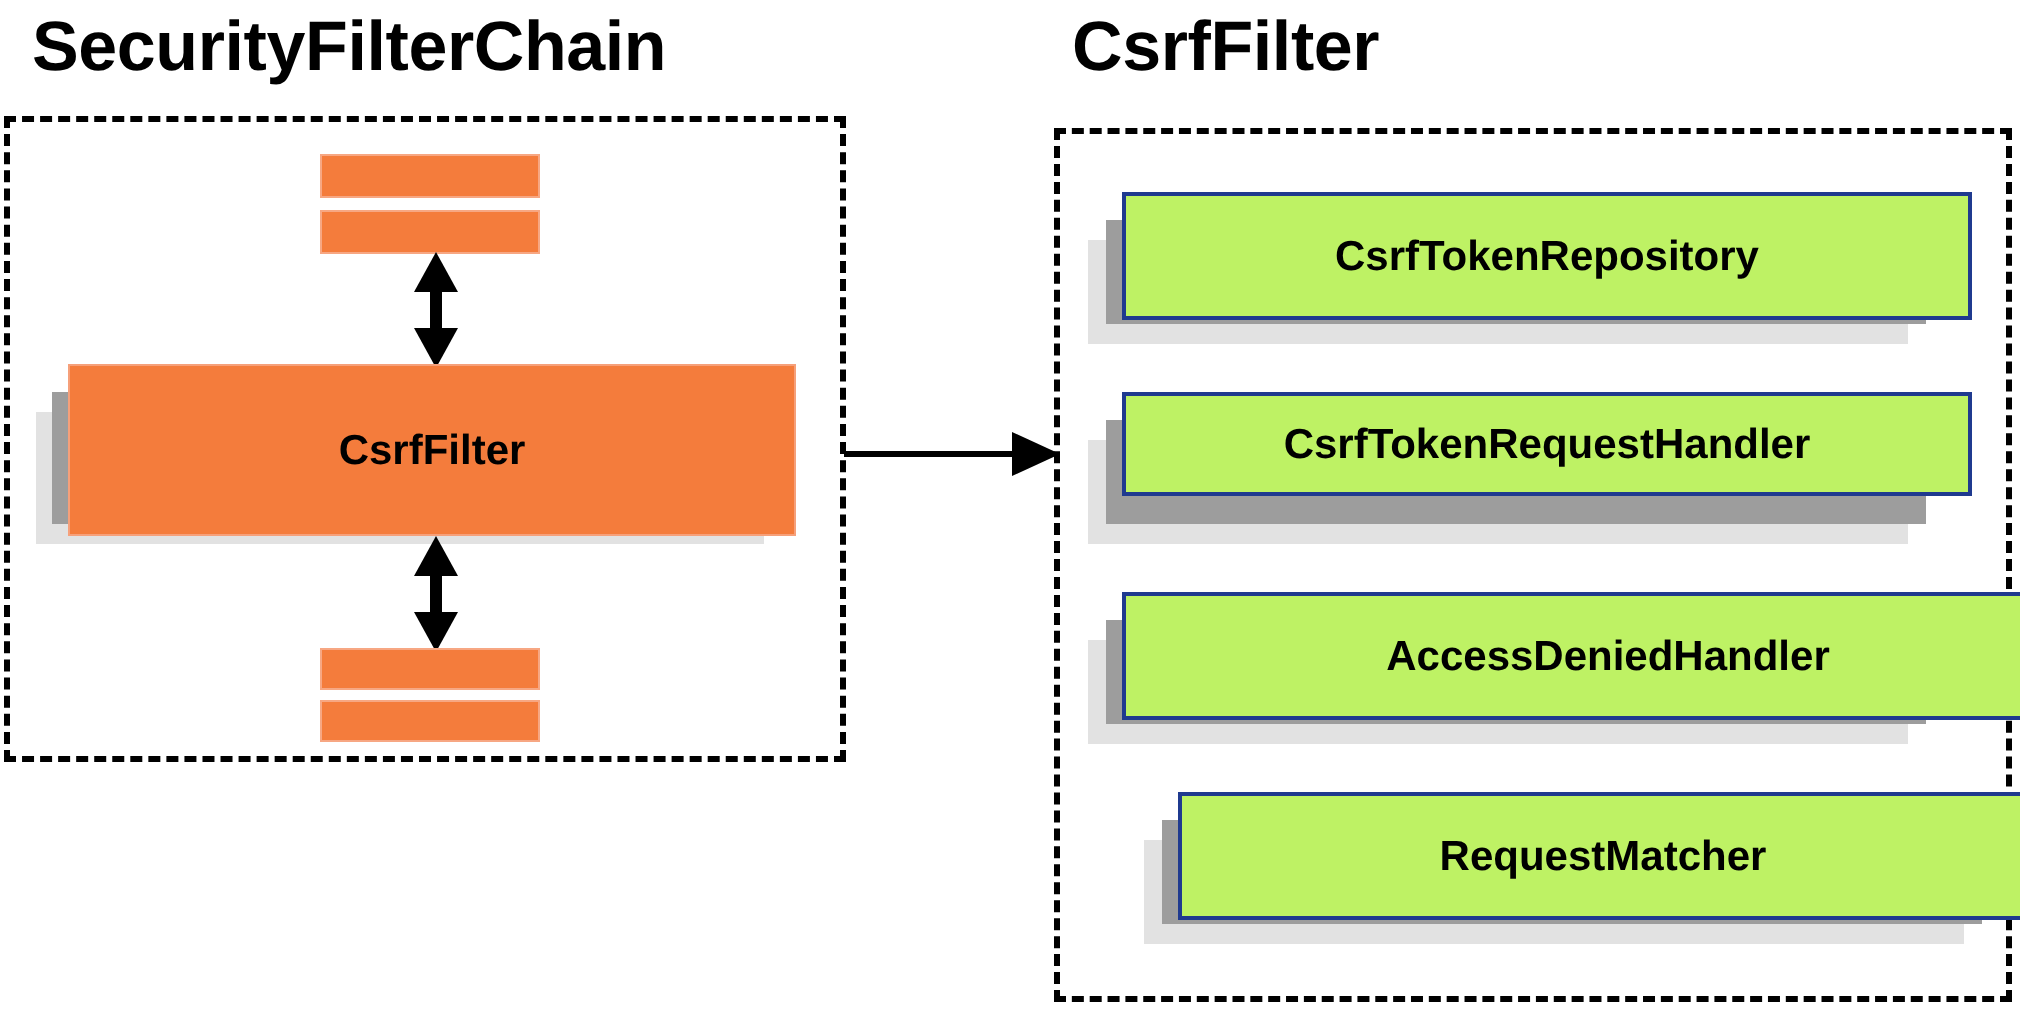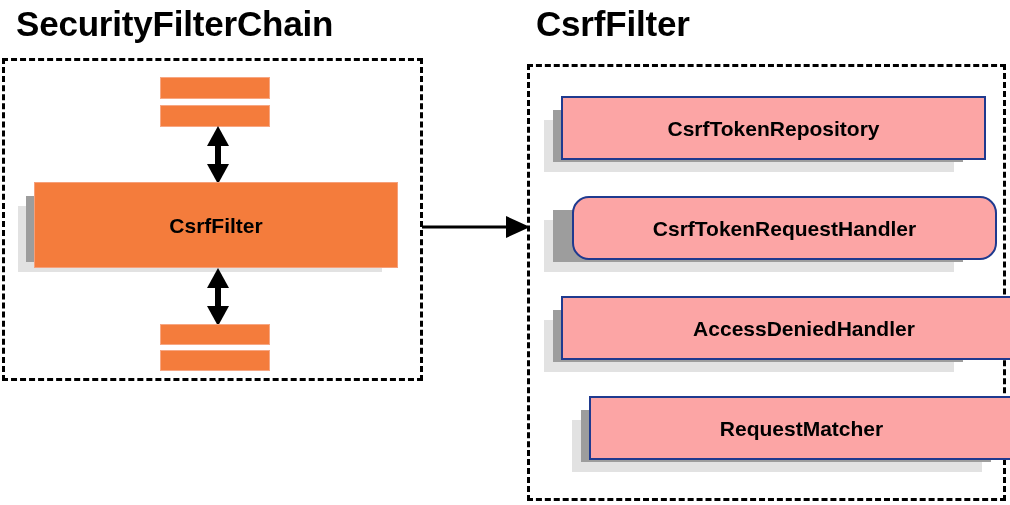--- a/index.html
+++ b/index.html
@@ -67,21 +67,21 @@
     white-space: nowrap;
   }
 
   
   .face.orange {
     background: #f47c3c;
     border: 1px solid #f6a07a;
   }
   
   .face.blue {
-    background: #fca5a5;
+    background: #bef264;
     border: 2px solid #1f3a8f;
   }
 
   
   .slab {
     position: absolute;
     background: #f47c3c;
     border: 1px solid #f7a783;
     box-sizing: border-box;
   }
@@ -142,21 +142,21 @@
     <div class="sh-light" style="left:0px; top:24px; width:410px; height:52px;"></div>
     <div class="sh-dark" style="left:9px; top:14px; width:410px; height:52px;"></div>
     <div class="face blue" style="left:17px; top:0px; width:425px; height:64px;">
       <span class="face-label">CsrfTokenRepository</span>
     </div>
   </div>
 
   <div class="stack" style="left:544px; top:196px; width:442px; height:88px;">
     <div class="sh-light" style="left:0px; top:24px; width:410px; height:52px;"></div>
     <div class="sh-dark" style="left:9px; top:14px; width:410px; height:52px;"></div>
-    <div class="face blue" style="left:28px; top:0px; width:425px; height:64px;border-radius:17px;">
+    <div class="face blue" style="left:17px; top:0px; width:425px; height:52px;">
       <span class="face-label">CsrfTokenRequestHandler</span>
     </div>
   </div>
 
   <div class="stack" style="left:544px; top:296px; width:442px; height:88px;">
     <div class="sh-light" style="left:0px; top:24px; width:410px; height:52px;"></div>
     <div class="sh-dark" style="left:9px; top:14px; width:410px; height:52px;"></div>
     <div class="face blue" style="left:17px; top:0px; width:486px; height:64px;">
       <span class="face-label">AccessDeniedHandler</span>
     </div>

